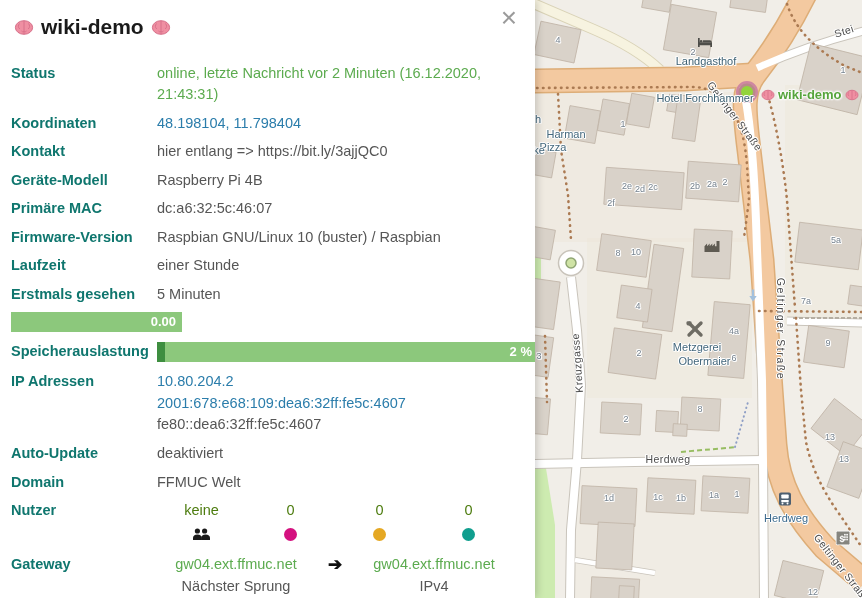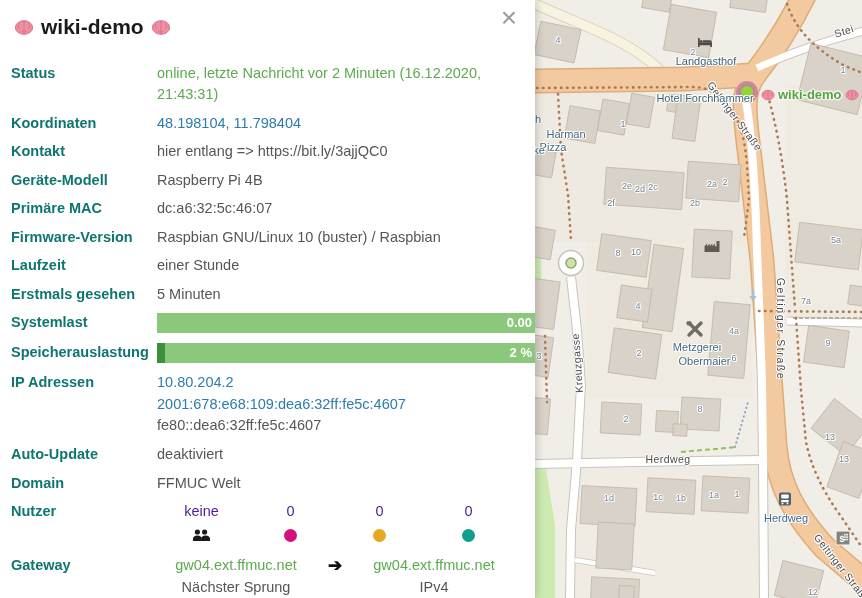--- a/index.html
+++ b/index.html
@@ -18,21 +18,21 @@
   .green{color:#5cab4f;}
   a.blue{color:#2b7dab;text-decoration:none;cursor:pointer;}
   a.greenlink{color:#5cab4f;text-decoration:none;cursor:pointer;}
   .row-bar{margin-bottom:9px;align-items:center;}
   .bar{position:relative;height:20px;background:#8cc87c;width:100%;padding-left:25px;}
   .bar-fill{position:absolute;left:0;top:0;bottom:0;background:#3e8e40;}
   .bar-text{position:absolute;right:6px;top:0;line-height:20px;color:#fff;font-size:13px;font-weight:bold;}
   .ip-lines{display:flex;flex-direction:column;}
   .ip-lines>*{line-height:21.5px;}
   .nutzer-grid{display:grid;grid-template-columns:1fr 1fr 1fr 1fr;text-align:center;}
-  .n-val{color:#4c1d95;line-height:21px;}
+  .n-val{color:#4d7c0f;line-height:21px;}
   .n-ico{height:24px;display:flex;align-items:center;justify-content:center;margin-top:1px;}
   .dot{width:13px;height:13px;border-radius:50%;display:inline-block;}
   .gw{display:grid;grid-template-columns:1fr 40px 1fr;align-items:start;text-align:center;}
   .gw-sub{color:#565656;font-size:14.5px;line-height:22px;}
   .gw-arrow{font-weight:bold;font-size:17px;color:#111;line-height:21px;}
 
   
   .map{position:relative;width:327px;height:598px;overflow:hidden;background:#f1eee8;cursor:grab;}
   .map svg.base{position:absolute;left:0;top:0;}
   .ovl{position:absolute;left:0;top:0;width:100%;height:100%;pointer-events:none;}
@@ -96,21 +96,20 @@
       </div>
       <div class="row">
         <div class="lbl">Laufzeit</div>
         <div class="val">einer Stunde</div>
       </div>
       <div class="row">
         <div class="lbl">Erstmals gesehen</div>
         <div class="val">5 Minuten</div>
       </div>
       <div class="row row-bar">
-        <div class="lbl">Systemlast</div>
         <div class="bar">
           <div class="bar-fill" style="width: 0%;"></div>
           <span class="bar-text">0.00</span>
         </div>
       </div>
       <div class="row row-bar">
         <div class="lbl">Speicherauslastung</div>
         <div class="bar">
           <div class="bar-fill" style="width: 2%;"></div>
           <span class="bar-text">2 %</span>
@@ -364,21 +363,21 @@
         <span class="mlabel poi" style="left: 3px; top: 119px; transform: translate(-50%, -50%) rotate(0deg);">h</span>
         <span class="mlabel poi" style="left: 4px; top: 150px; transform: translate(-50%, -50%) rotate(0deg);">ke</span>
         <span class="mlabel hn" style="left: 23px; top: 40px; transform: translate(-50%, -50%) rotate(0deg);">4</span>
         <span class="mlabel hn" style="left: 158px; top: 52px; transform: translate(-50%, -50%) rotate(0deg);">2</span>
         <span class="mlabel hn" style="left: 308px; top: 70px; transform: translate(-50%, -50%) rotate(0deg);">1</span>
         <span class="mlabel hn" style="left: 88px; top: 124px; transform: translate(-50%, -50%) rotate(0deg);">1</span>
         <span class="mlabel hn" style="left: 76px; top: 203px; transform: translate(-50%, -50%) rotate(0deg);">2f</span>
         <span class="mlabel hn" style="left: 92px; top: 186px; transform: translate(-50%, -50%) rotate(0deg);">2e</span>
         <span class="mlabel hn" style="left: 105px; top: 189px; transform: translate(-50%, -50%) rotate(0deg);">2d</span>
         <span class="mlabel hn" style="left: 118px; top: 187px; transform: translate(-50%, -50%) rotate(0deg);">2c</span>
-        <span class="mlabel hn" style="left: 160px; top: 203px; transform: translate(-50%, -50%) rotate(0deg);">2b</span>
+        <span class="mlabel hn" style="left: 160px; top: 186px; transform: translate(-50%, -50%) rotate(0deg);">2b</span>
         <span class="mlabel hn" style="left: 177px; top: 184px; transform: translate(-50%, -50%) rotate(0deg);">2a</span>
         <span class="mlabel hn" style="left: 190px; top: 182px; transform: translate(-50%, -50%) rotate(0deg);">2</span>
         <span class="mlabel hn" style="left: 83px; top: 253px; transform: translate(-50%, -50%) rotate(0deg);">8</span>
         <span class="mlabel hn" style="left: 101px; top: 252px; transform: translate(-50%, -50%) rotate(0deg);">10</span>
         <span class="mlabel hn" style="left: 103px; top: 306px; transform: translate(-50%, -50%) rotate(0deg);">4</span>
         <span class="mlabel hn" style="left: 104px; top: 353px; transform: translate(-50%, -50%) rotate(0deg);">2</span>
         <span class="mlabel hn" style="left: 301px; top: 240px; transform: translate(-50%, -50%) rotate(0deg);">5a</span>
         <span class="mlabel hn" style="left: 271px; top: 301px; transform: translate(-50%, -50%) rotate(0deg);">7a</span>
         <span class="mlabel hn" style="left: 293px; top: 343px; transform: translate(-50%, -50%) rotate(0deg);">9</span>
         <span class="mlabel hn" style="left: 4px; top: 356px; transform: translate(-50%, -50%) rotate(0deg);">3</span>

